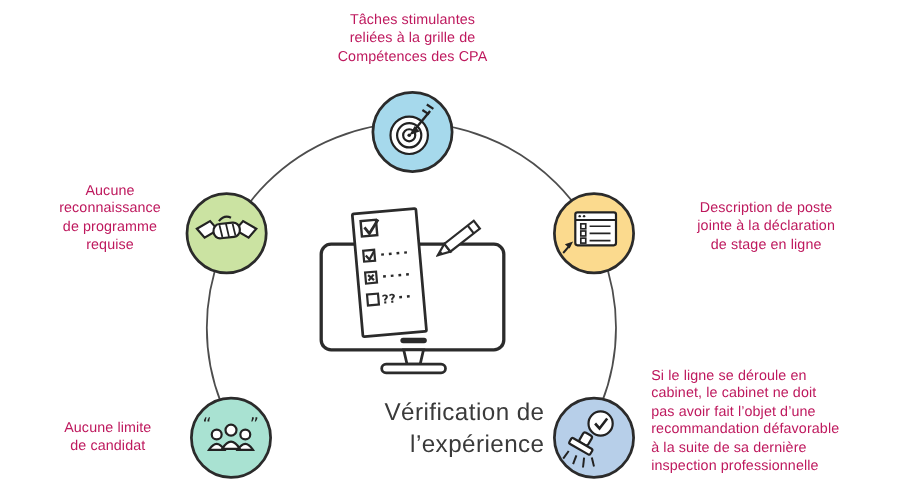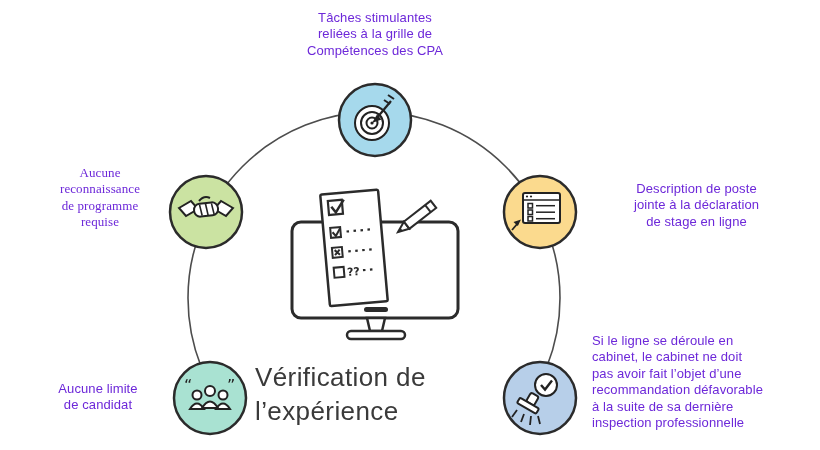--- a/index.html
+++ b/index.html
@@ -9,31 +9,31 @@
   }
   .ring{position:absolute;left:0;top:0;}
   .node{position:absolute;width:76px;height:76px;}
   .node svg{display:block;}
   .node-top{left:337px;top:82px;}
   .node-left{left:168px;top:174px;}
   .node-right{left:502px;top:174px;}
   .node-bl{left:172px;top:360px;}
   .node-br{left:502px;top:360px;}
   .label{
-    position:absolute;font-size:13px;line-height:1.26;color:#6d28d9;
+    position:absolute;font-size:13px;line-height:1.26;color:#be185d;
     white-space:pre-line;letter-spacing:.1px;
   }
   .label-top{left:245px;top:10px;width:260px;text-align:center;}
-  .label-left{left:30px;top:165px;width:140px;text-align:center;font-family:Liberation Serif, serif;}
+  .label-left{left:30px;top:165px;width:140px;text-align:center;}
   .label-right{left:599px;top:181px;width:195px;text-align:center;}
   .label-bl{left:28px;top:381px;width:140px;text-align:center;}
   .label-br{left:592px;top:333px;width:228px;text-align:left;}
   .title{
-    position:absolute;left:255px;top:360px;width:240px;text-align:left;
-    font-size:26px;line-height:1.32;color:#3a3a3a;letter-spacing:.4px;
+    position:absolute;left:255px;top:360px;width:240px;text-align:right;
+    font-size:22px;line-height:1.32;color:#3a3a3a;letter-spacing:.4px;
     white-space:pre-line;background:#fff;
   }
   .monitor{position:absolute;left:283px;top:186px;}
 </style>
 </head>
 <body>
 
 <div class="canvas">
 
   <svg class="ring" width="820" height="420" aria-hidden="true">

